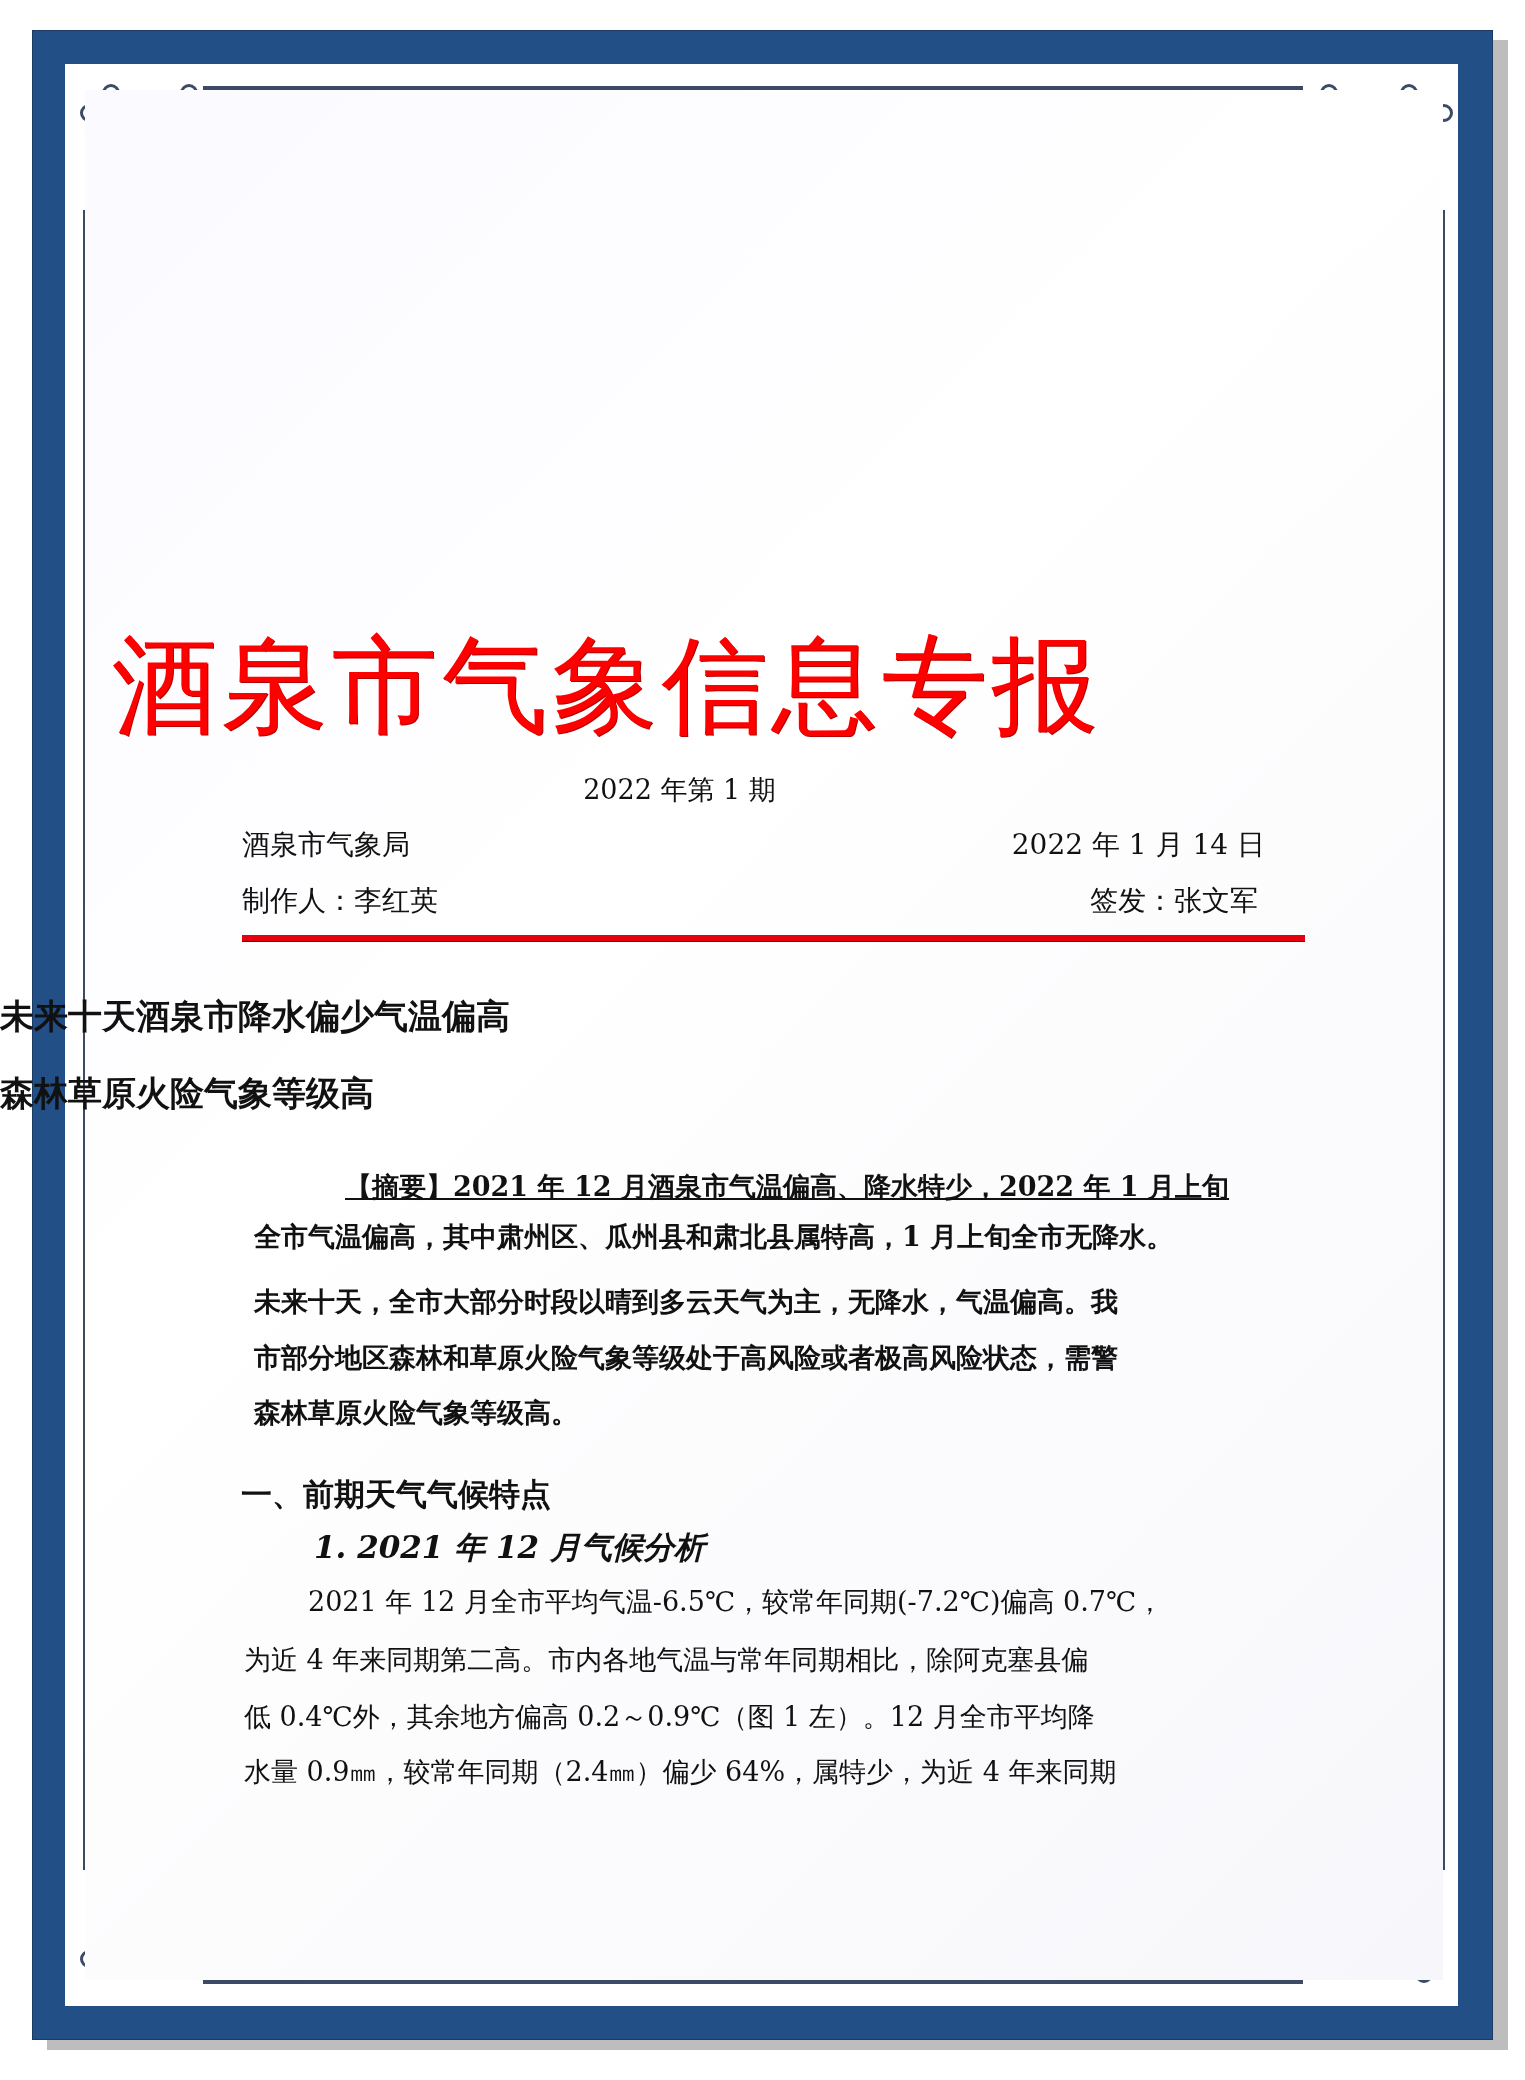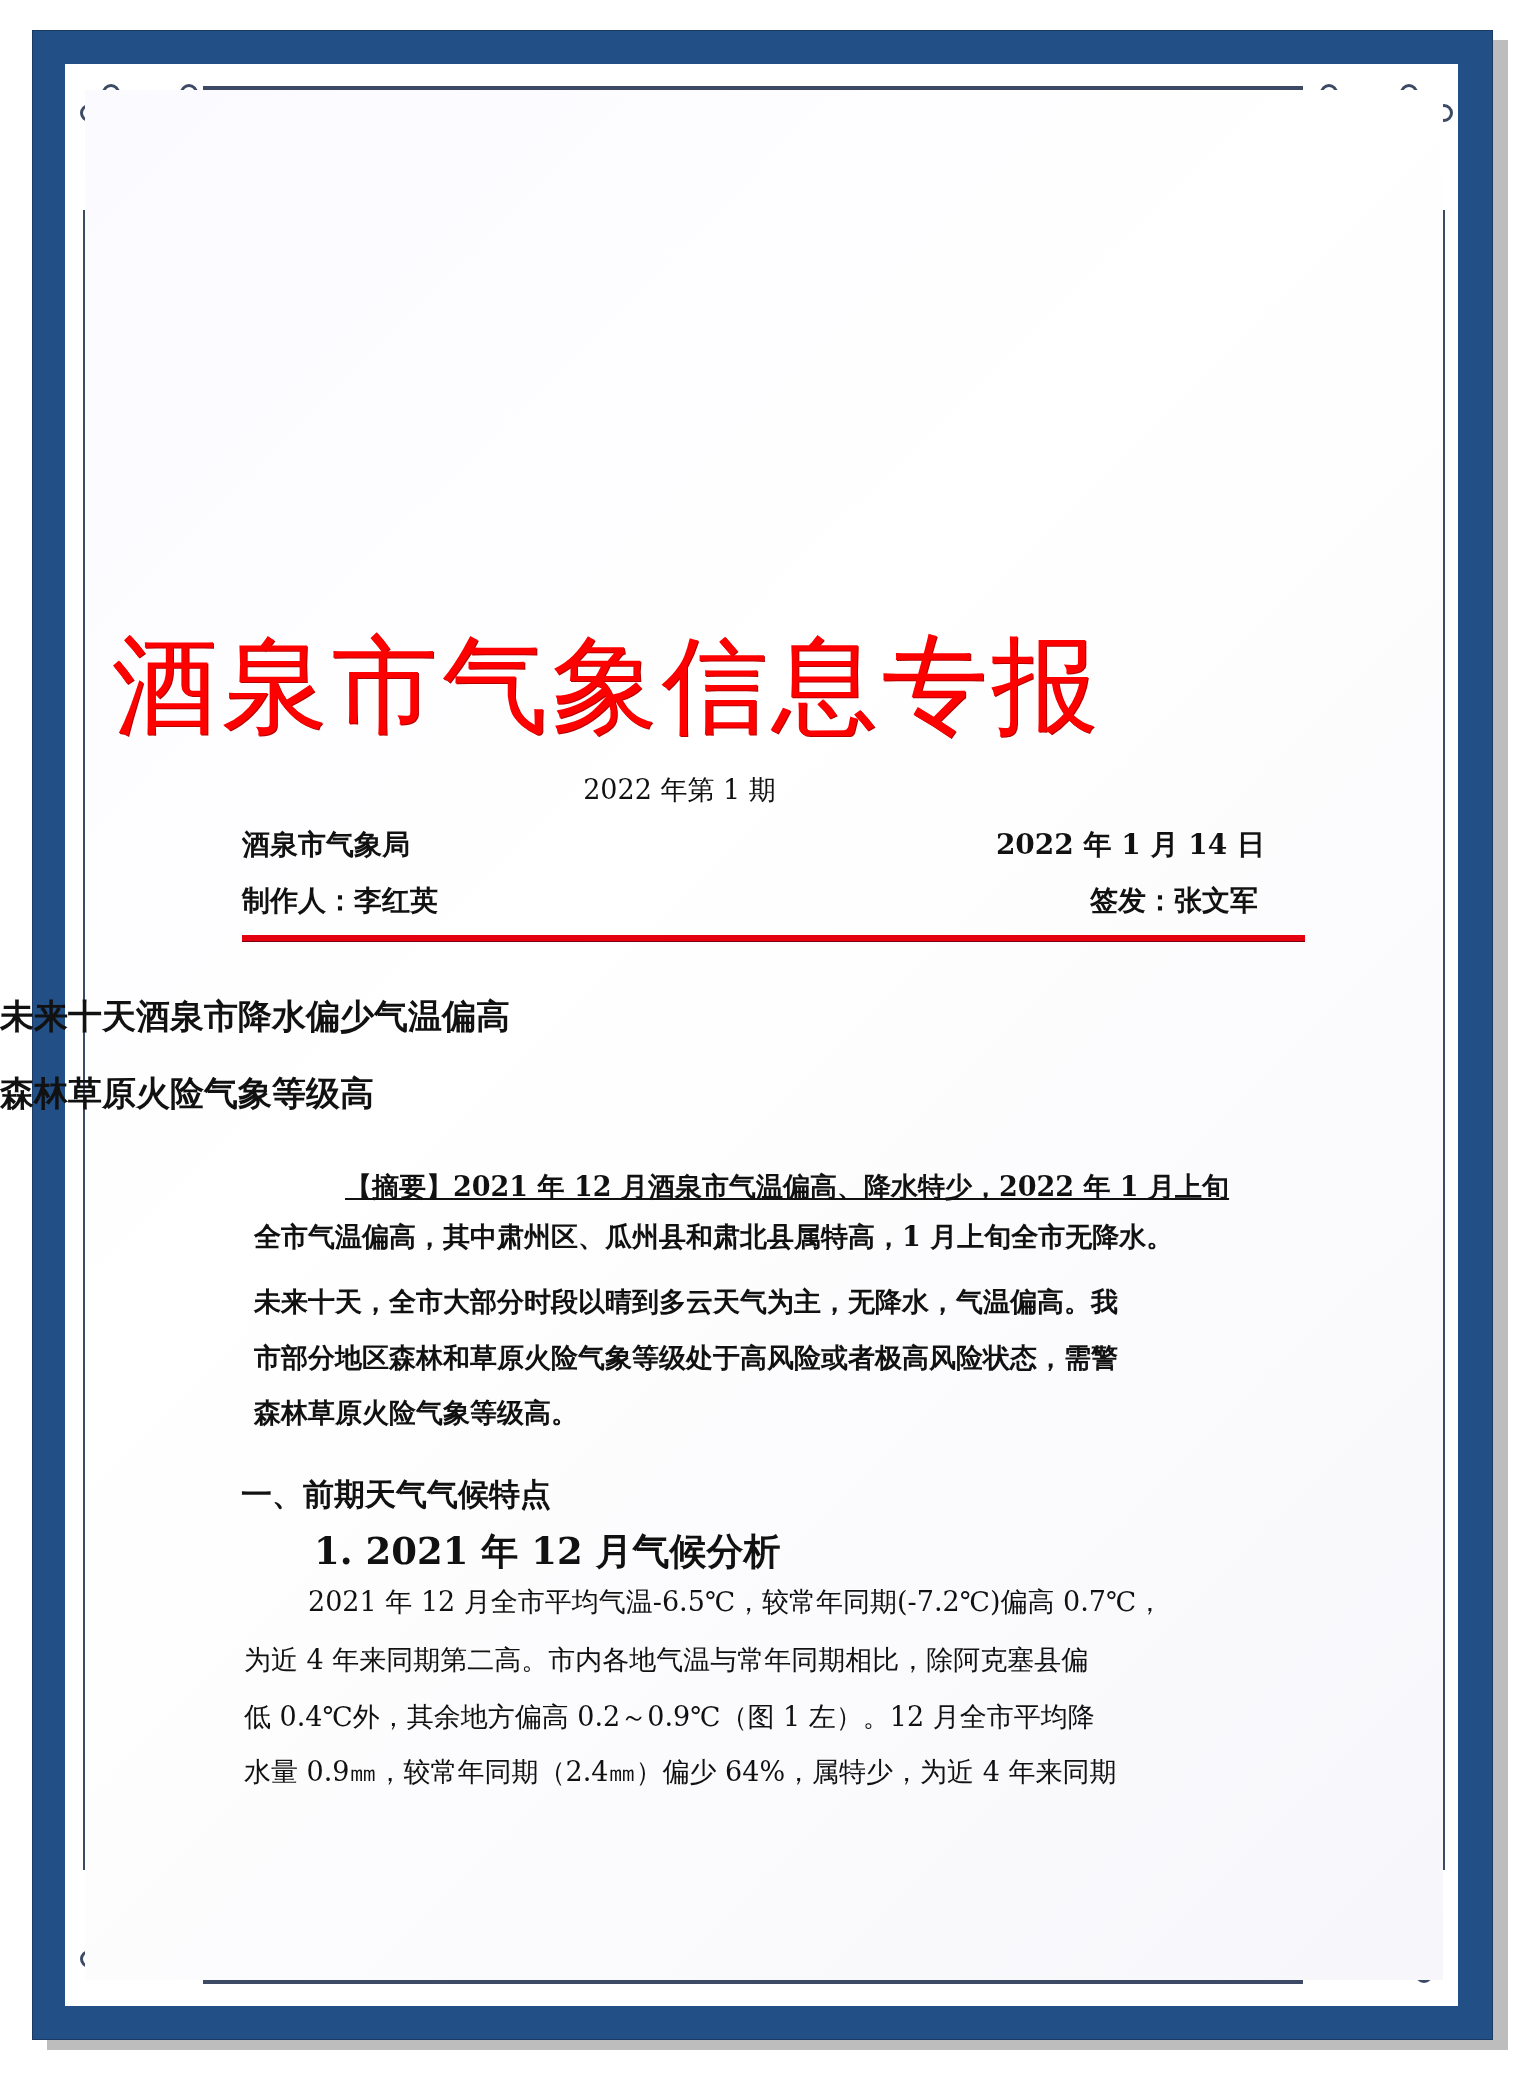--- a/index.html
+++ b/index.html
@@ -32,31 +32,31 @@
     background: linear-gradient(135deg, #fbfaff 0%, #ffffff 40%, #f7f7fb 100%);
   }
   .abs { position: absolute; white-space: nowrap; }
   .title {
     left: 0; width: 1213px; text-align: center; top: 615px;
     font-family: "DejaVu Sans", "Liberation Sans", sans-serif;
     font-size: 106px; letter-spacing: 4px; color: #ff0000; font-weight: normal;
     text-shadow: 1px 1px 0 #b30000;
   }
   .issue { left: 0; width: 1359px; text-align: center; top: 772px; font-size: 27px; }
-  .meta { font-size: 28px; font-weight: bold; }
+  .meta { font-size: 28px; }
   .red-rule { position: absolute; left: 242px; top: 935px; width: 1063px; height: 6px;
     background: #e50010; border-bottom: 1px solid #7a0010; }
   .subtitle {
     left: 0; width: 1525px; font-size: 34px; font-weight: bold;
     font-family: "DejaVu Sans", "Liberation Sans", sans-serif; letter-spacing: 0px;
   }
   .para { font-size: 27px; line-height: 56px; }
   .bold { font-weight: bold; }
   .h1 { font-size: 31px; font-weight: bold; font-family: Liberation Serif, serif; }
-  .h2 { font-size: 37px; font-weight: bold; }
+  .h2 { font-size: 31px; font-weight: bold; font-style: italic; }
 </style>
 </head>
 <body>
 
 <div class="shadow"></div>
 <div class="frame"></div>
 <div class="frame-inner"></div>
 
 <div class="page-rule" style="left:203px; top:86px; width:1100px; height:4px;"></div>
 <div class="page-rule" style="left:203px; top:1980px; width:1100px; height:4px;"></div>

